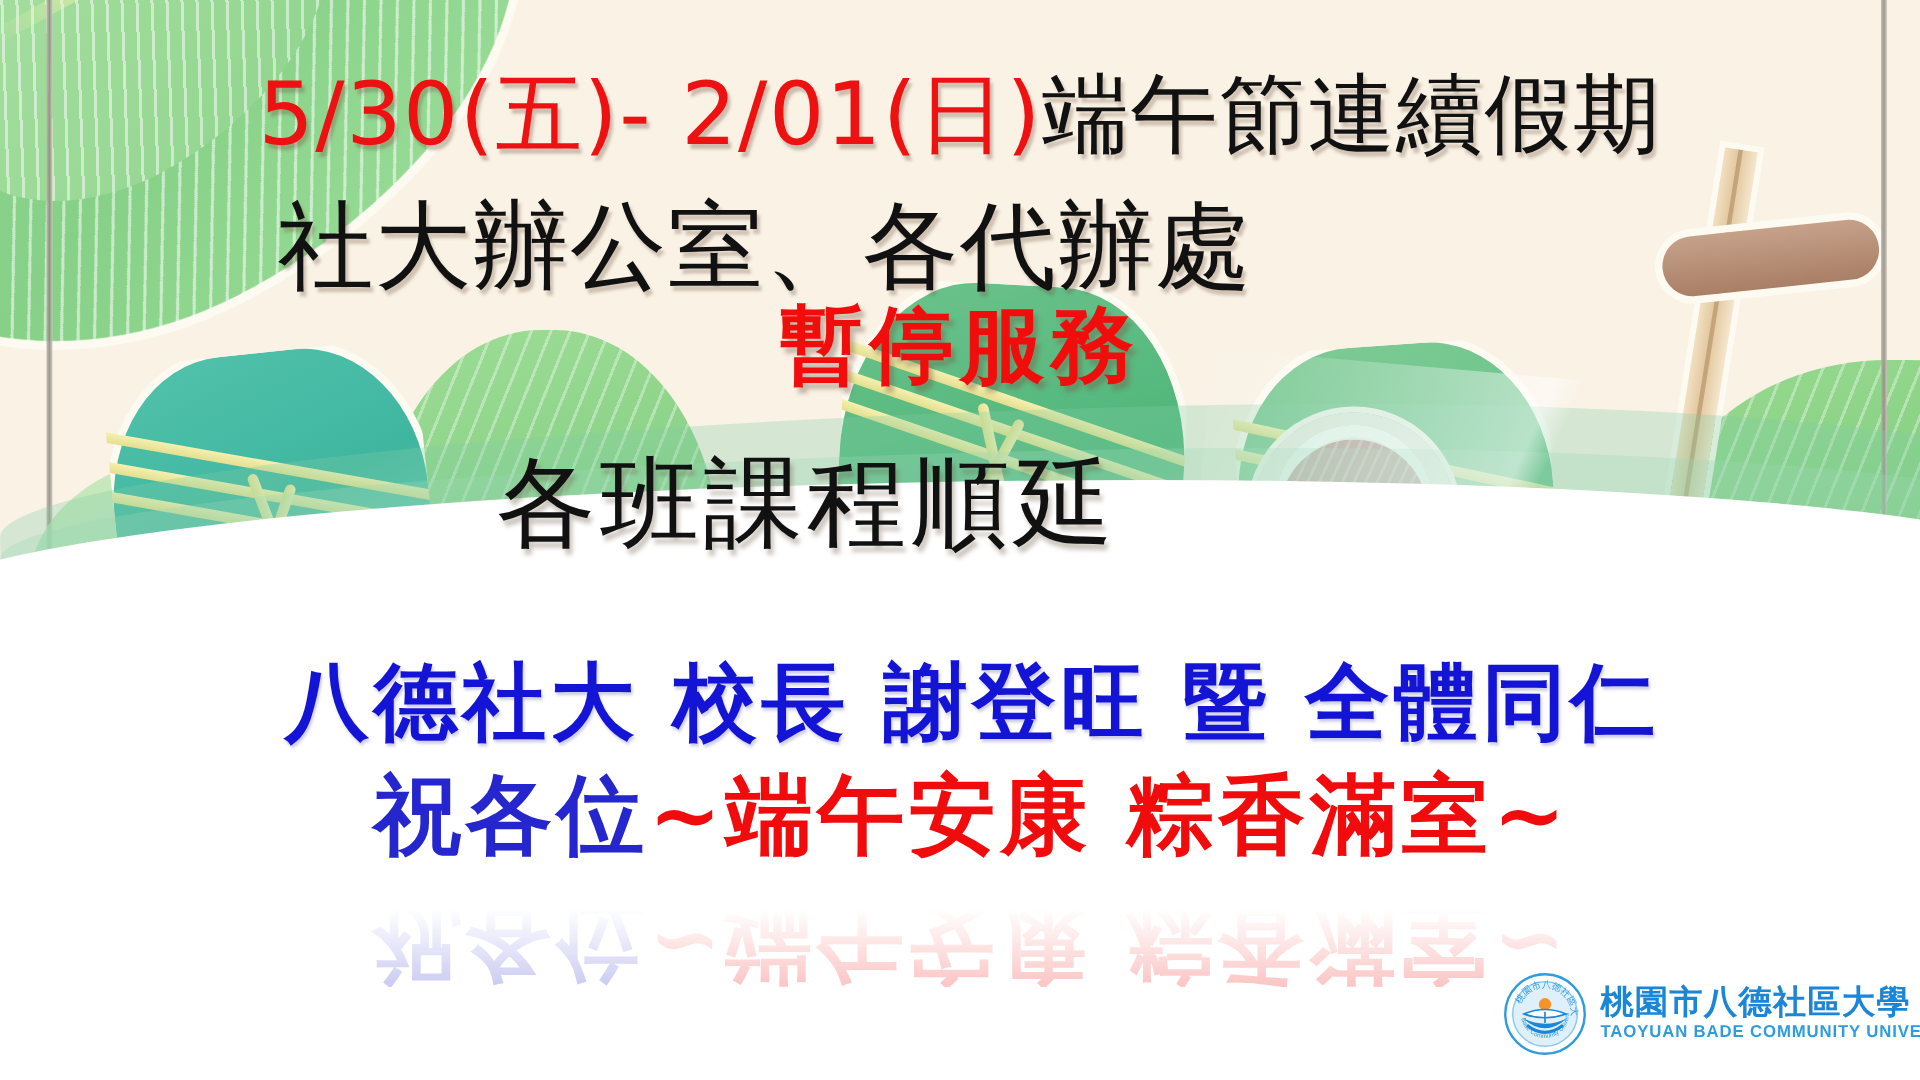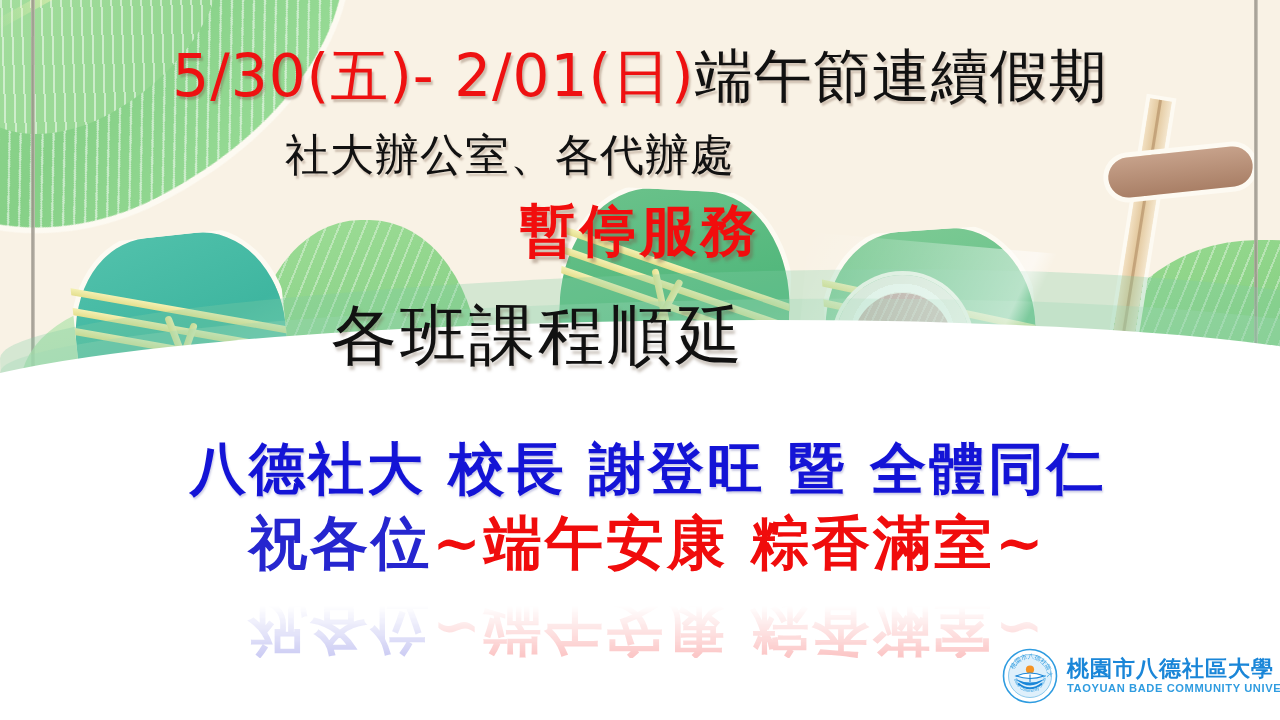--- a/index.html
+++ b/index.html
@@ -128,21 +128,21 @@
 
   
   .top-text{position:absolute;left:0;top:0;width:1280px;text-align:center;z-index:6;}
   .ln{
     font-family:"DejaVu Sans","Liberation Sans",sans-serif;
     line-height:1;white-space:nowrap;letter-spacing:1px;
   }
   .ln1{position:absolute;left:0;top:47px;width:1280px;font-size:58px;}
   .ln1 .red{color:#ee1111;text-shadow:2px 3px 2px rgba(120,90,70,.35);}
   .ln1 .blk{color:#111111;text-shadow:2px 3px 2px rgba(120,90,70,.32);}
-  .ln2{position:absolute;left:0;top:133px;width:1020px;font-size:44px;color:#111111;
+  .ln2{position:absolute;left:0;top:133px;width:1020px;font-size:64px;color:#111111;
     text-shadow:2px 3px 2px rgba(120,90,70,.32);}
   .ln3{position:absolute;left:0;top:203px;width:1280px;font-size:56px;font-weight:bold;color:#f20d0d;
     text-shadow:3px 4px 3px rgba(120,90,70,.40);letter-spacing:4px;}
   .ln4{position:absolute;left:0;top:303px;width:1076px;font-size:66px;color:#111111;
     text-shadow:2px 4px 3px rgba(110,90,70,.35);letter-spacing:3px;}
 
   
   .greet{position:absolute;left:0;top:440px;width:1280px;text-align:center;z-index:7;}
   .g-line{
     font-family:"DejaVu Serif","Liberation Serif",serif;

